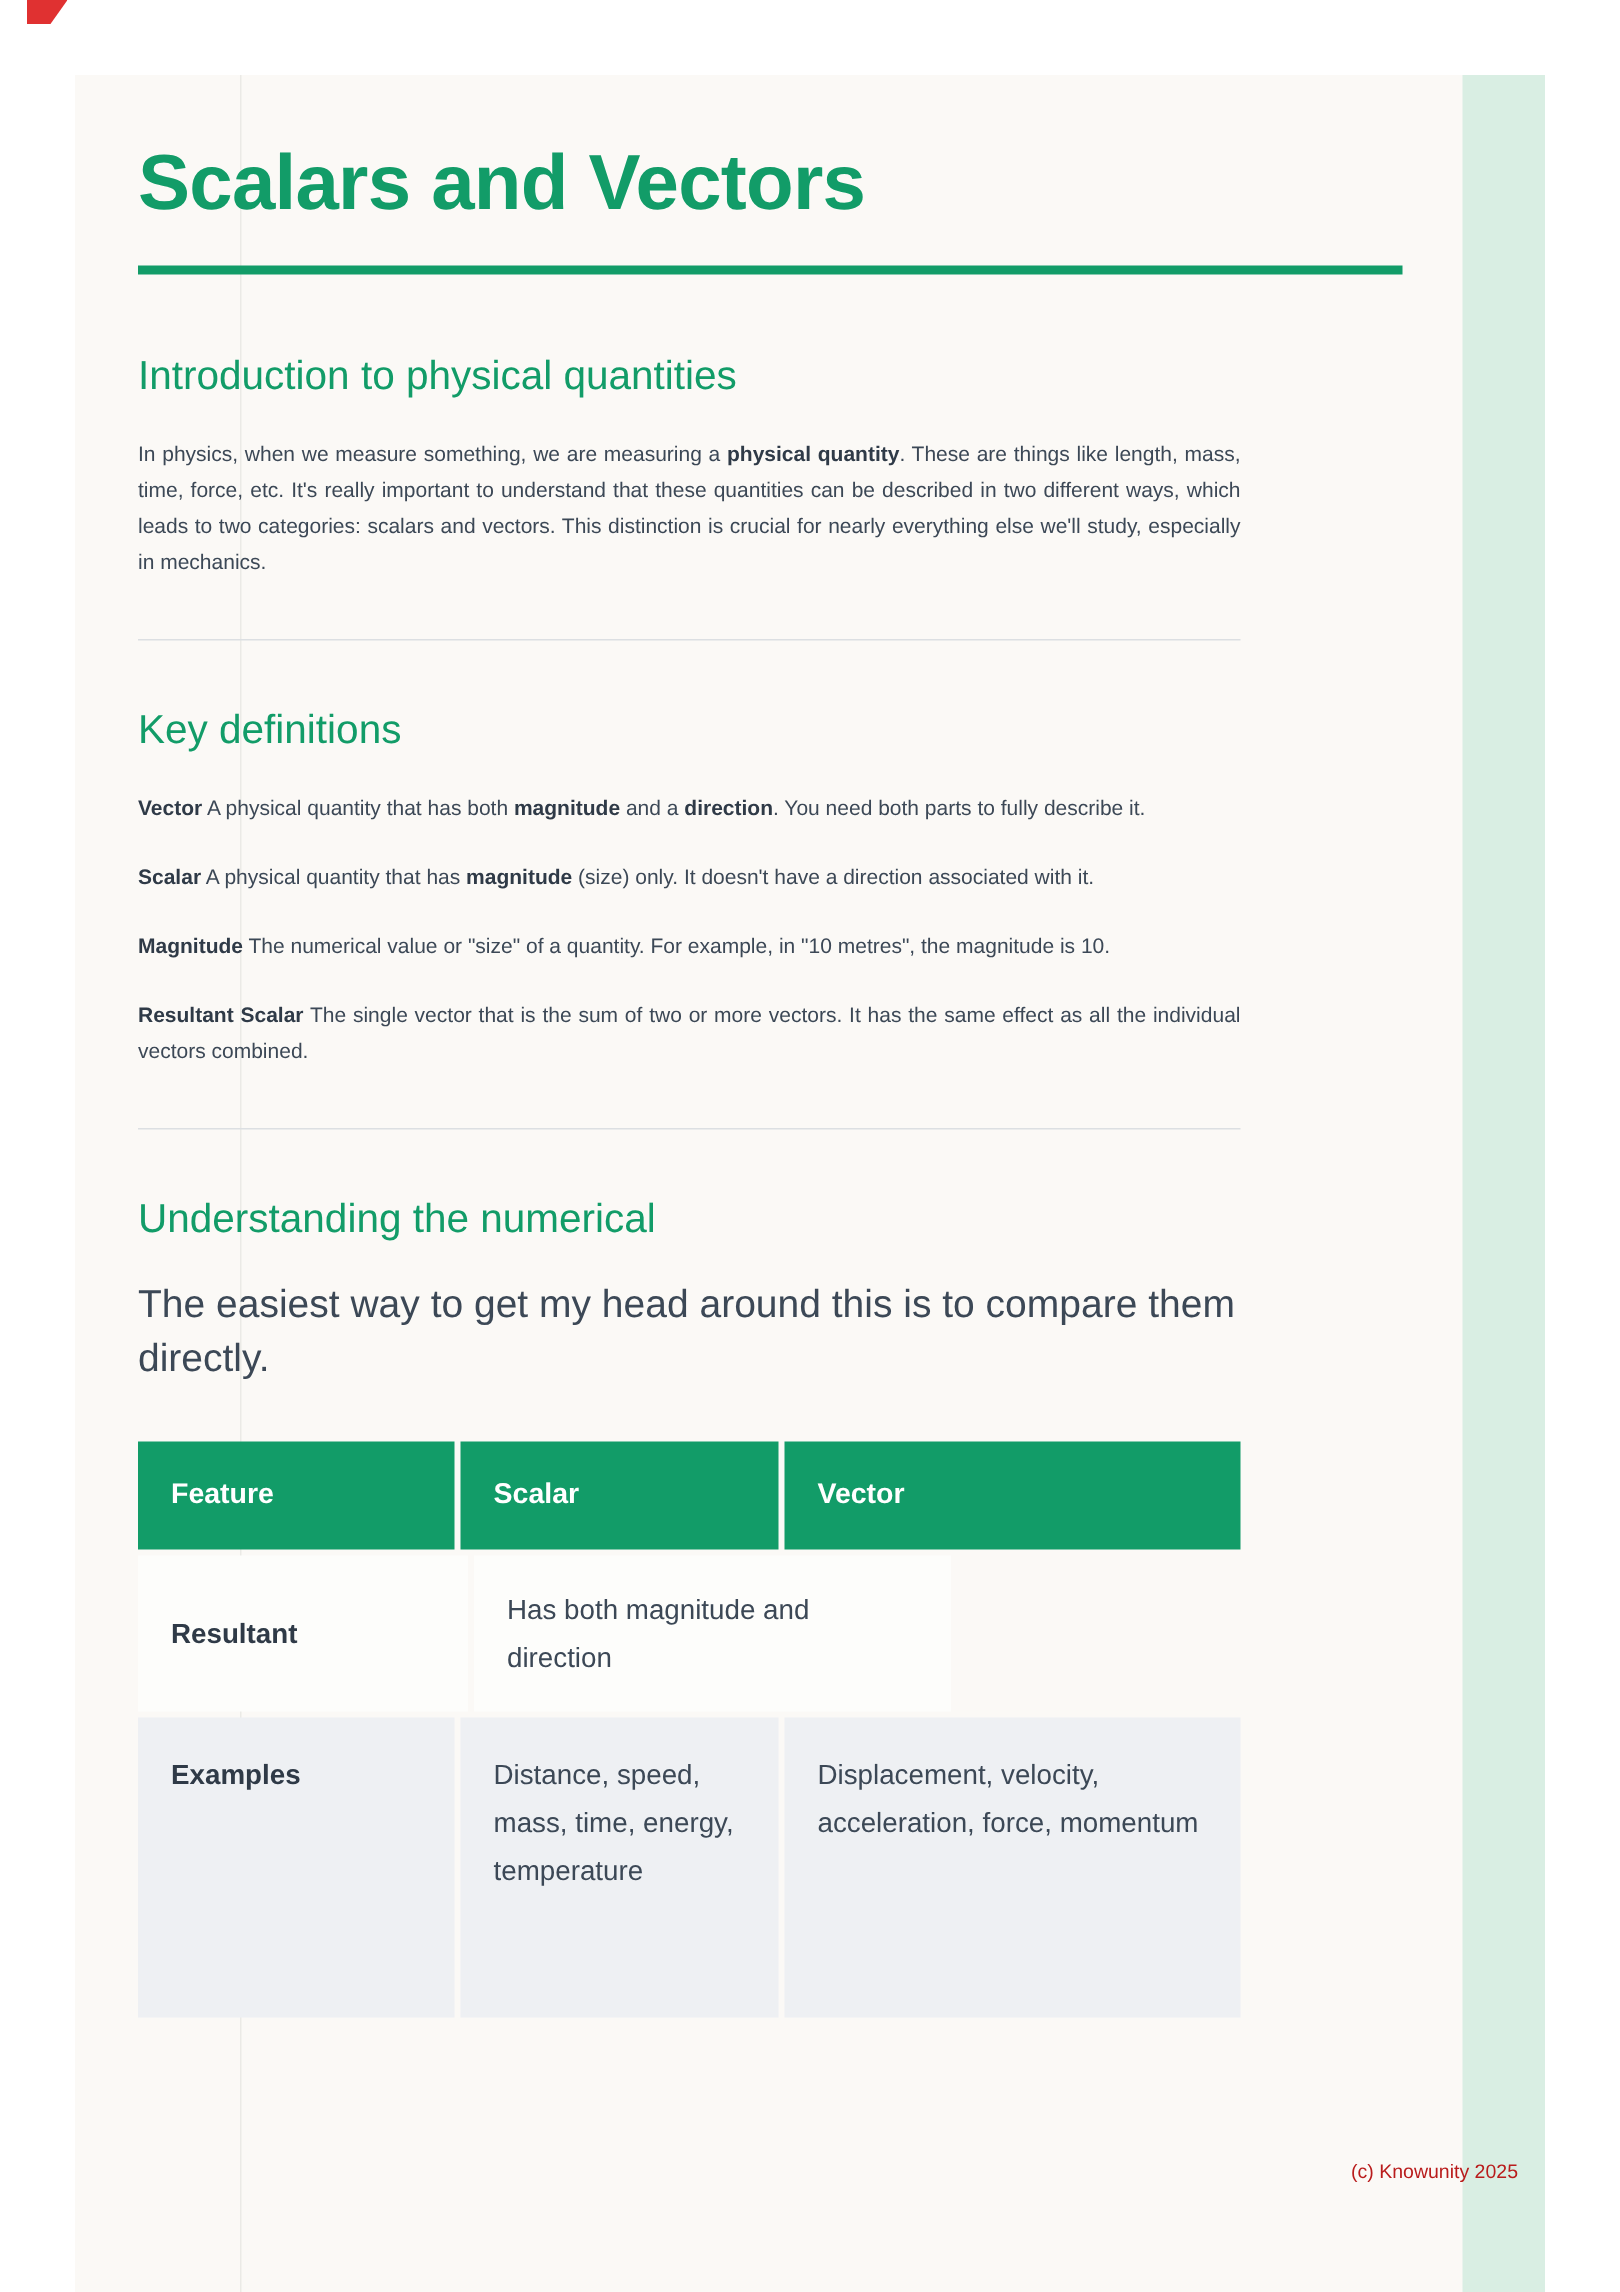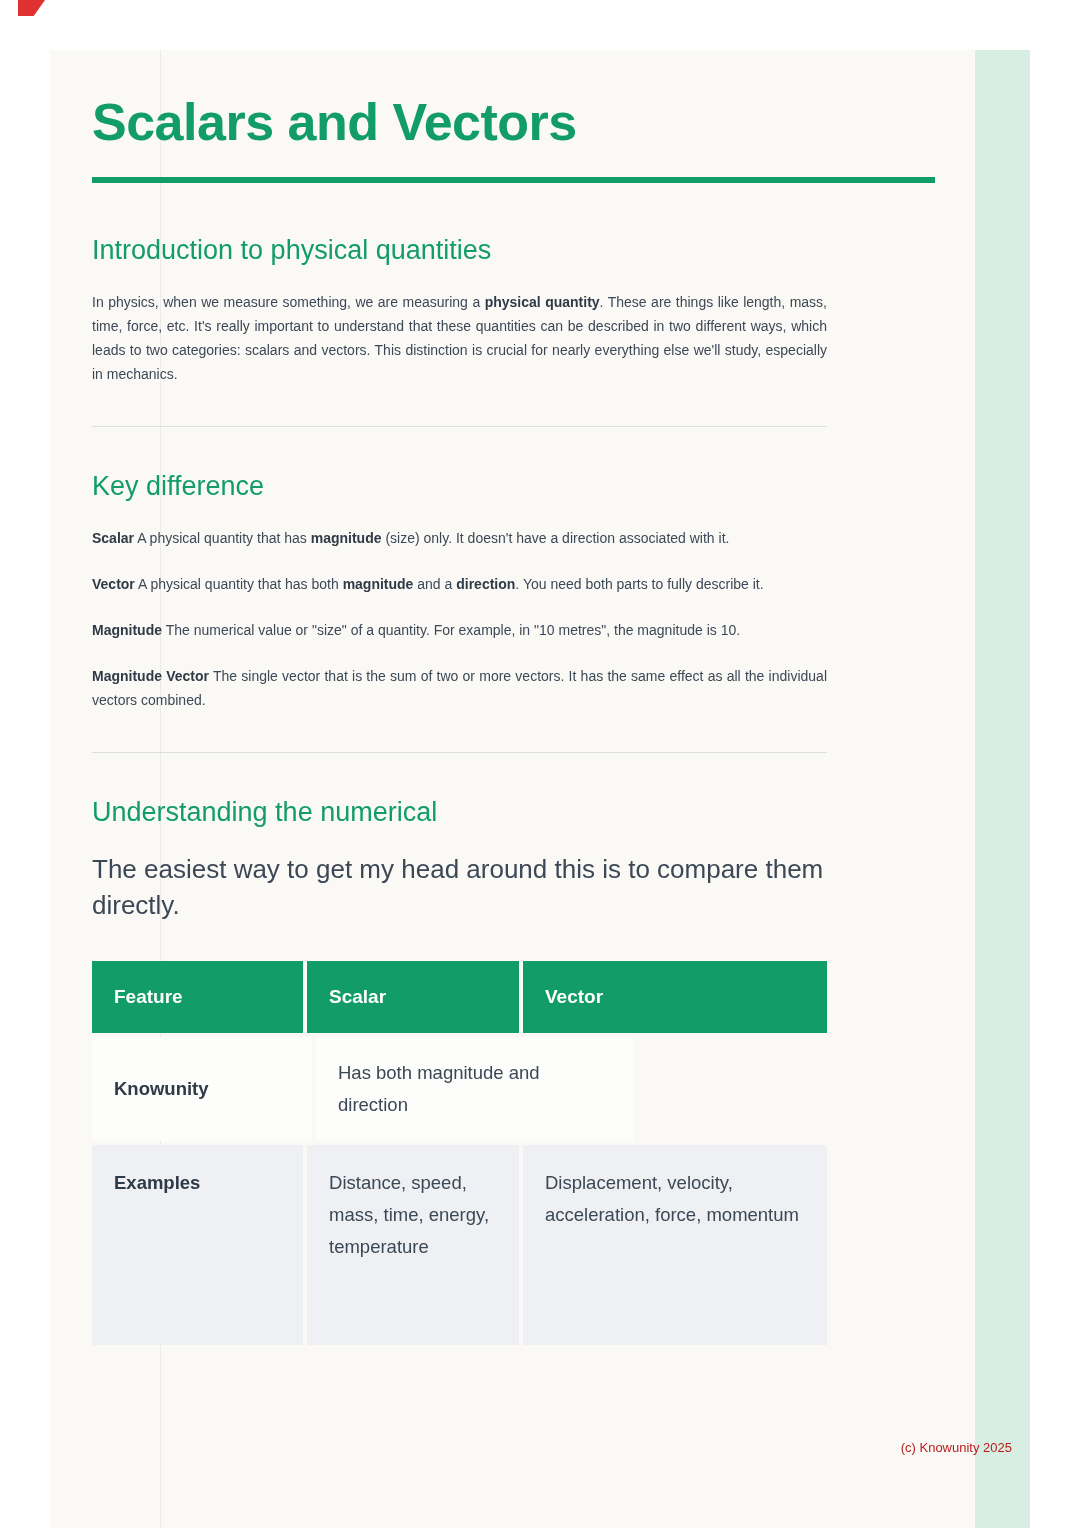--- a/index.html
+++ b/index.html
@@ -137,43 +137,43 @@
   <div class="content">
 
     <h1 class="doc-title">Scalars and Vectors</h1>
     <div class="title-rule"></div>
 
     <h2 class="section-heading">Introduction to physical quantities</h2>
     <p class="body-text"><span>In physics, when we measure something, we are measuring a </span><b>physical quantity</b><span>. These are things like length, mass, time, force, etc. It's really important to understand that these quantities can be described in two different ways, which leads to two categories: scalars and vectors. This distinction is crucial for nearly everything else we'll study, especially in mechanics.</span></p>
 
     <div class="divider"></div>
 
-    <h2 class="section-heading">Key difference</h2>
+    <h2 class="section-heading">Key definitions</h2>
+
+    <p class="body-text"><b>Vector</b><span> A physical quantity that has both </span><b>magnitude</b><span> and a </span><b>direction</b><span>. You need both parts to fully describe it.</span></p>
 
     <p class="body-text"><b>Scalar</b><span> A physical quantity that has </span><b>magnitude</b><span> (size) only. It doesn't have a direction associated with it.</span></p>
 
-    <p class="body-text"><b>Vector</b><span> A physical quantity that has both </span><b>magnitude</b><span> and a </span><b>direction</b><span>. You need both parts to fully describe it.</span></p>
-
     <p class="body-text"><b>Magnitude</b><span> The numerical value or "size" of a quantity. For example, in "10 metres", the magnitude is 10.</span></p>
 
-    <p class="body-text"><b>Magnitude Vector</b><span> The single vector that is the sum of two or more vectors. It has the same effect as all the individual vectors combined.</span></p>
+    <p class="body-text"><b>Resultant Scalar</b><span> The single vector that is the sum of two or more vectors. It has the same effect as all the individual vectors combined.</span></p>
 
     <div class="divider"></div>
 
     <h2 class="section-heading">Understanding the numerical</h2>
     <p class="lead-line">The easiest way to get my head around this is to compare them directly.</p>
 
     <div class="cmp-table">
       <div class="t-row t-head">
         <div class="t-cell c1">Feature</div>
         <div class="t-cell c2">Scalar</div>
         <div class="t-cell c3">Vector</div>
       </div>
       <div class="t-row t-body-1">
-        <div class="t-cell c1 feature-cell">Knowunity</div>
+        <div class="t-cell c1 feature-cell">Resultant</div>
         <div class="t-cell c3">Has both magnitude and direction</div>
       </div>
       <div class="t-row t-body-2">
         <div class="t-cell c1 feature-cell">Examples</div>
         <div class="t-cell c2">Distance, speed, mass, time, energy, temperature</div>
         <div class="t-cell c3">Displacement, velocity, acceleration, force, momentum</div>
       </div>
     </div>
 
   </div>

